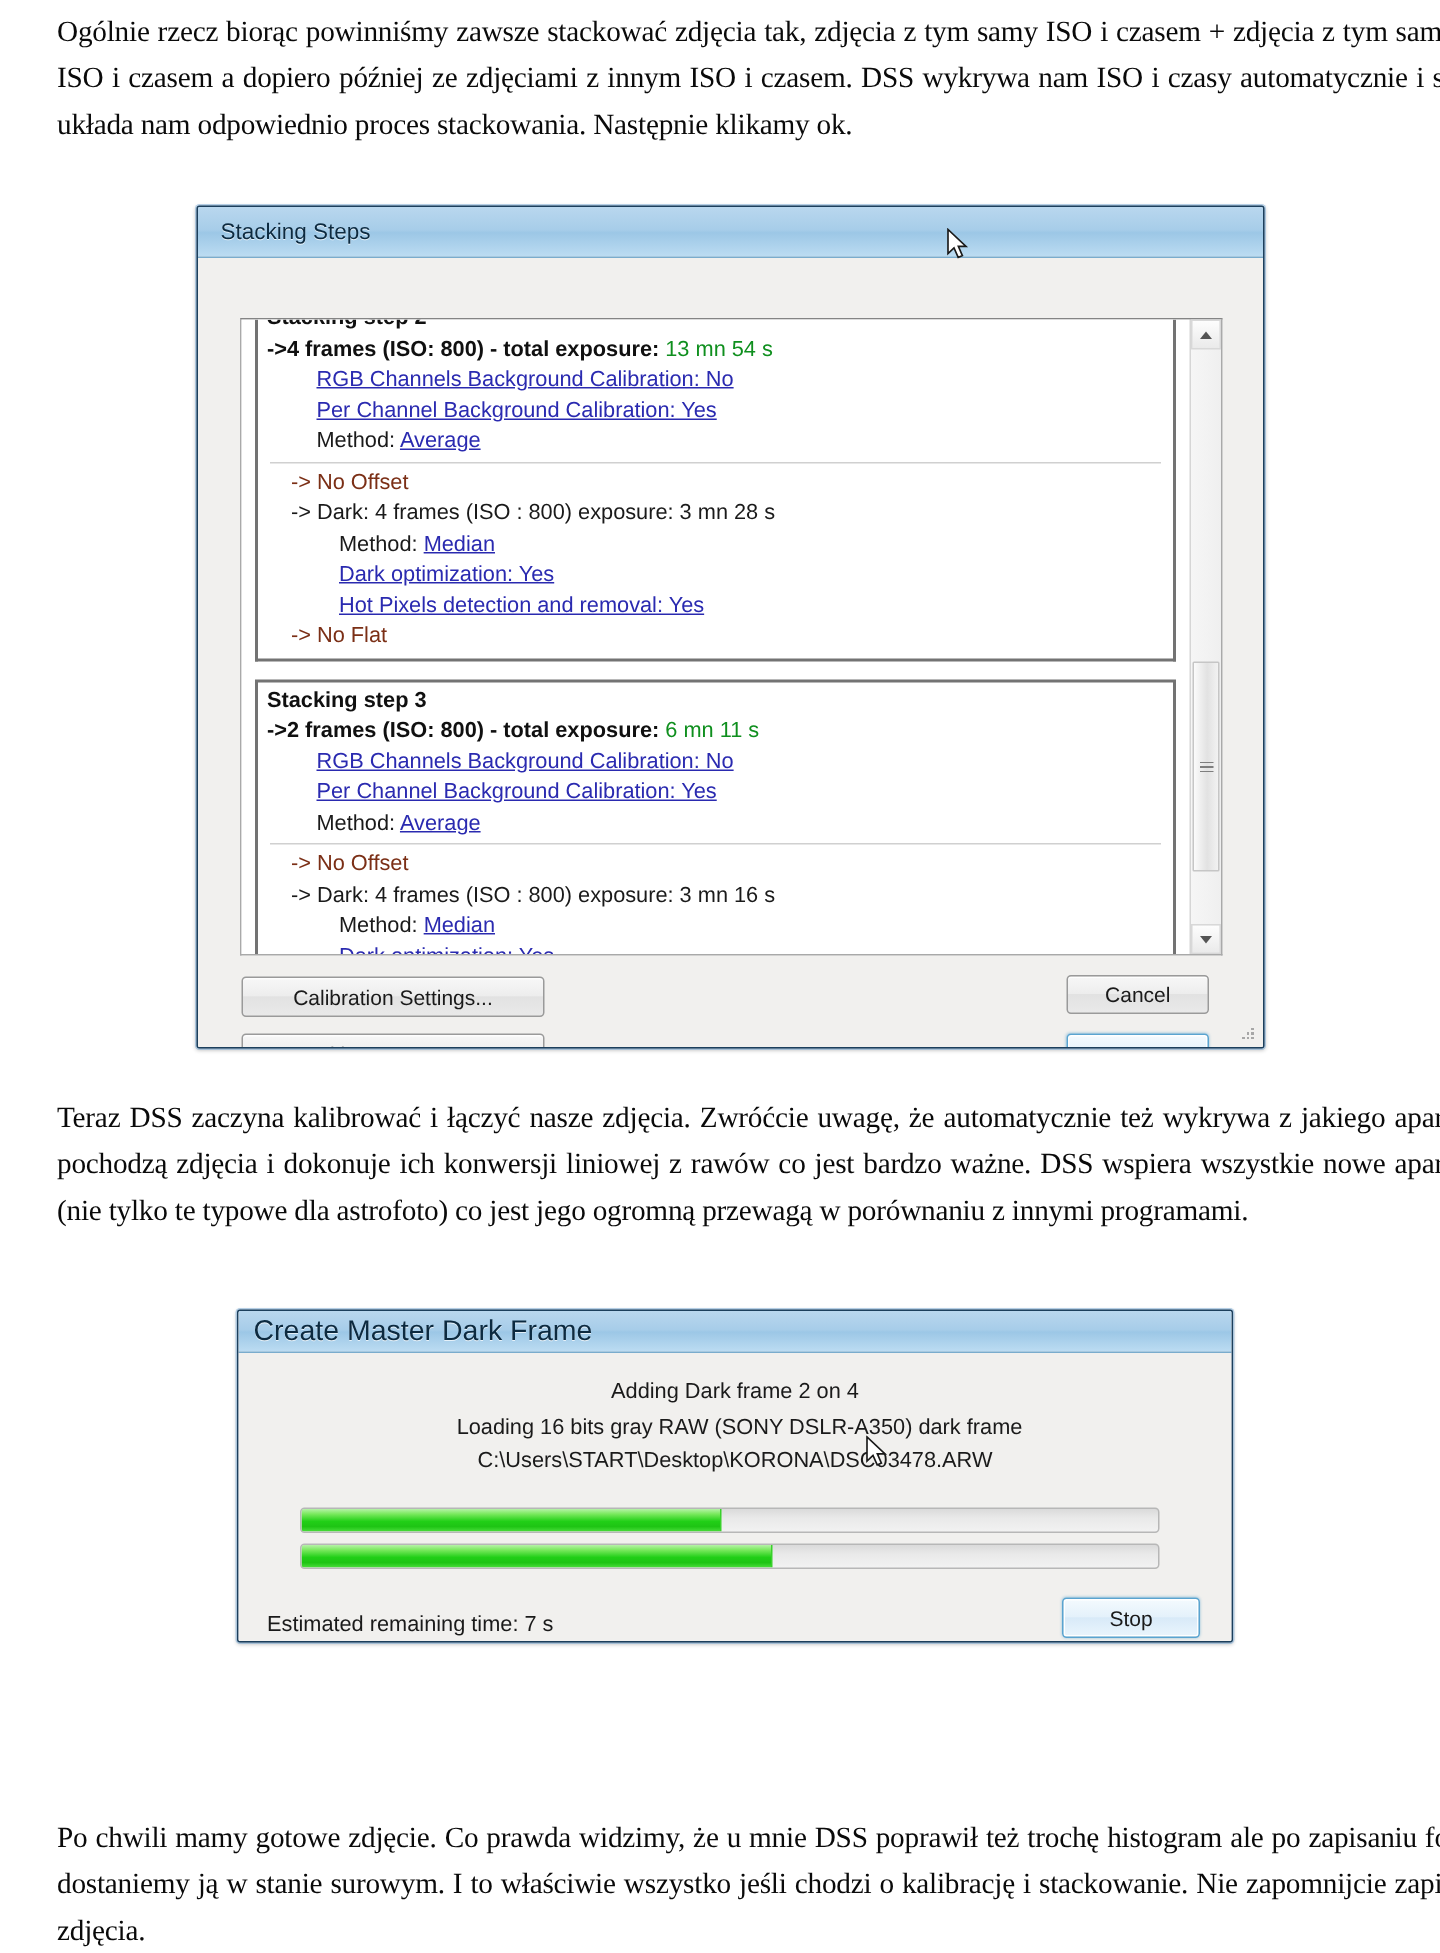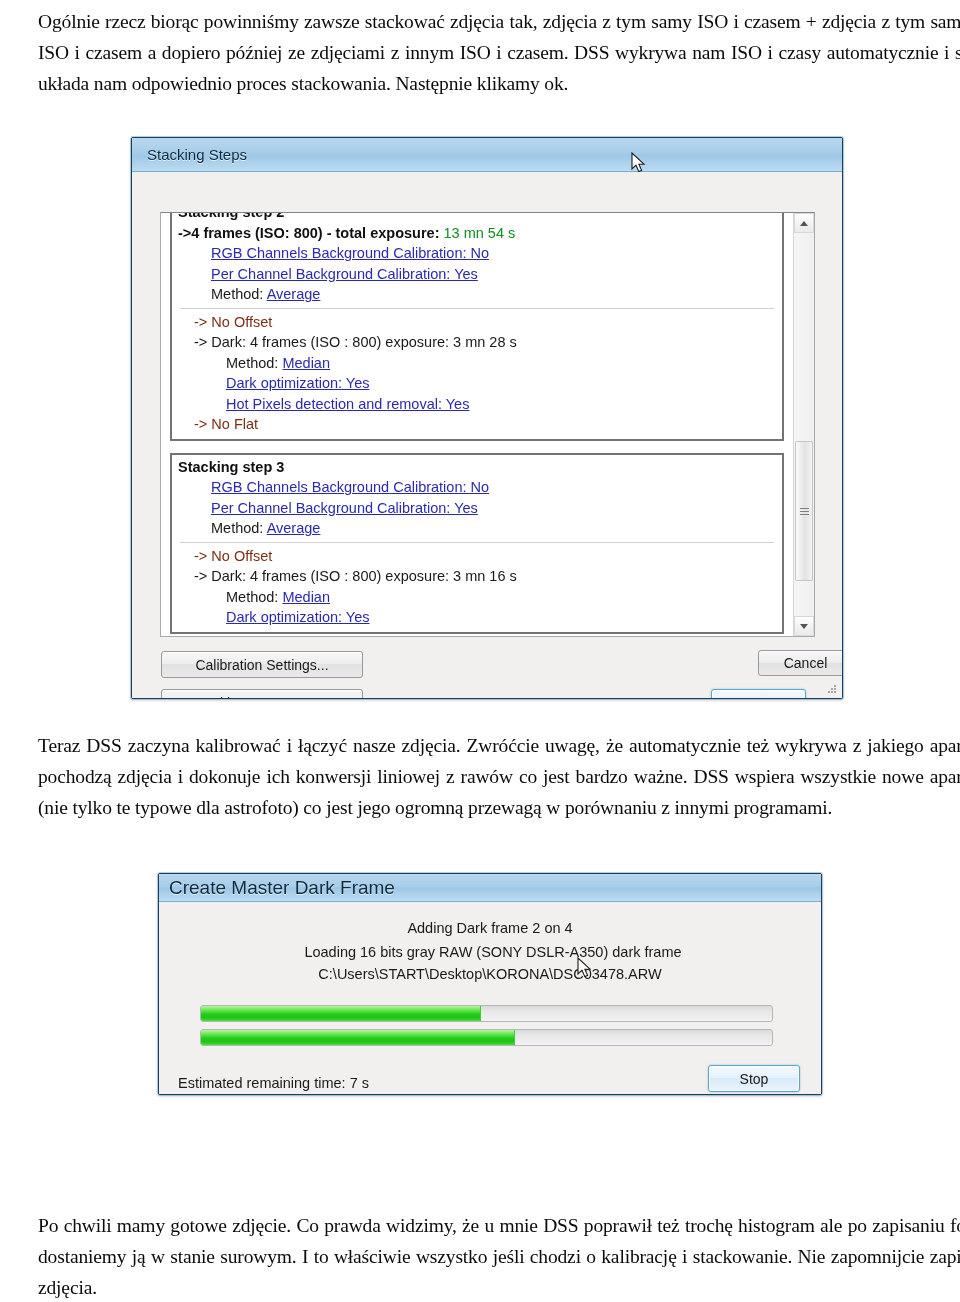--- a/index.html
+++ b/index.html
@@ -140,21 +140,21 @@
     white-space:nowrap;
     box-shadow:inset 0 1px 0 rgba(255,255,255,.85);
   }
   .btn.default {
     border:1px solid #5aa4d0;
     box-shadow:inset 0 0 0 1px #ffffff, 0 0 2px rgba(90,164,208,.65);
     background:linear-gradient(to bottom,#f4fafe 0%,#e4f1fb 48%,#d8eaf8 50%,#eaf5fd 100%);
   }
   #btn-recommended { position:absolute; left:29px; top:479px; width:202px; height:27px; }
   #btn-stackparams { position:absolute; left:29px; top:517px; width:202px; height:27px; }
-  #btn-cancel      { position:absolute; left:579px; top:478px; width:95px; height:26px;margin-left:47px; }
+  #btn-cancel      { position:absolute; left:579px; top:478px; width:95px; height:26px; }
   #btn-ok          { position:absolute; left:579px; top:517px; width:95px; height:27px; }
 
   .grip {
     position:absolute; right:5px; bottom:4px; width:10px; height:10px;
     background:
       radial-gradient(circle 1px at 8px 2px,#a7a7a7 99%,transparent),
       radial-gradient(circle 1px at 5px 5px,#a7a7a7 99%,transparent),
       radial-gradient(circle 1px at 8px 5px,#a7a7a7 99%,transparent),
       radial-gradient(circle 1px at 2px 8px,#a7a7a7 99%,transparent),
       radial-gradient(circle 1px at 5px 8px,#a7a7a7 99%,transparent),
@@ -247,20 +247,24 @@
               <span class="s-dark">Method:</span>
               <span class="s-link">Median</span>
             </div>
             <div class="s-line ind3 s-link">Dark optimization: Yes</div>
             <div class="s-line ind3 s-link">Hot Pixels detection and removal: Yes</div>
             <div class="s-line ind2 s-red">-&gt; No Flat</div>
           </div>
 
           <div class="step-block">
             <div class="s-line s-title">Stacking step 3</div>
+            <div class="s-line">
+              <span class="s-title">-&gt;2 frames (ISO: 800) - total exposure:</span>
+              <span class="s-green">6 mn 11 s</span>
+            </div>
             <div class="s-line ind1 s-link">RGB Channels Background Calibration: No</div>
             <div class="s-line ind1 s-link">Per Channel Background Calibration: Yes</div>
             <div class="s-line ind1">
               <span class="s-dark">Method:</span>
               <span class="s-link">Average</span>
             </div>
             <div class="hr-sep"></div>
             <div class="s-line ind2 s-red">-&gt; No Offset</div>
             <div class="s-line ind2 s-dark">-&gt; Dark: 4 frames (ISO : 800) exposure: 3 mn 16 s</div>
             <div class="s-line ind3">

